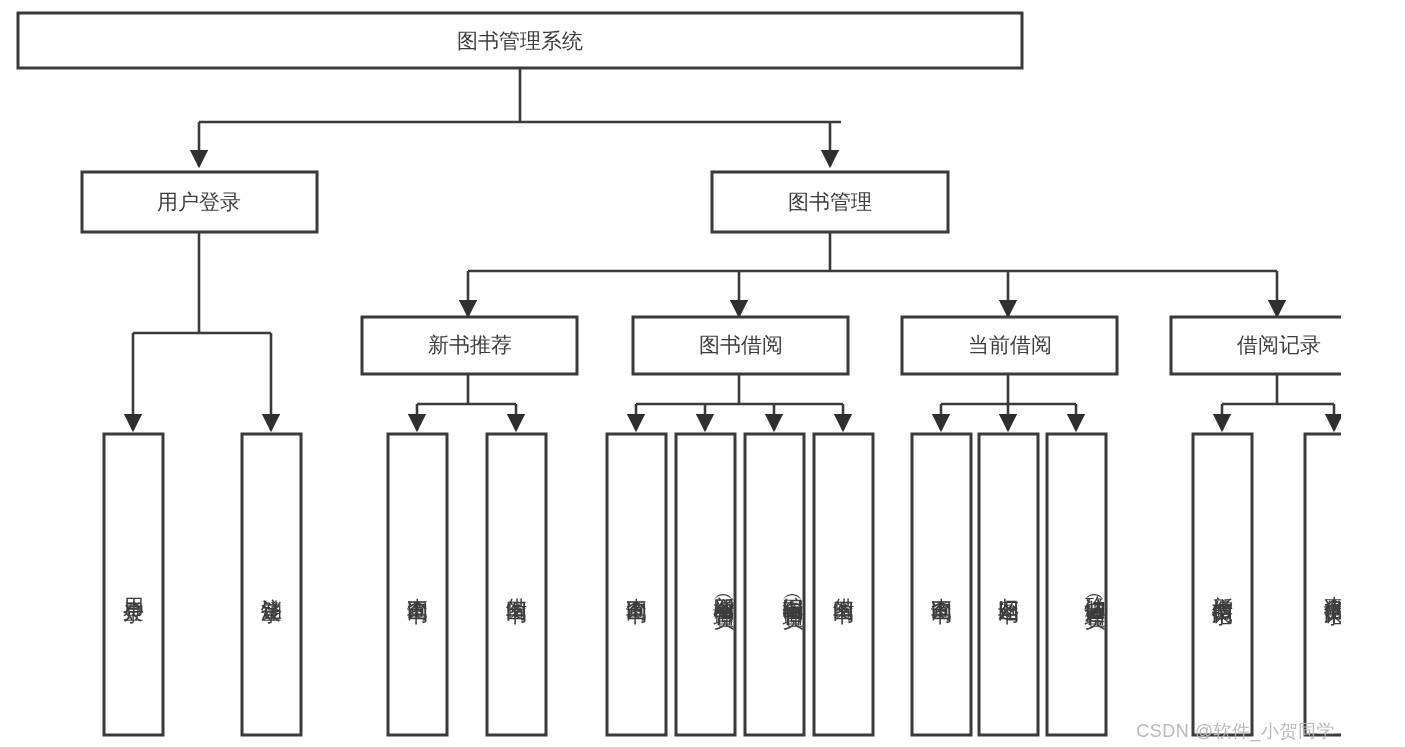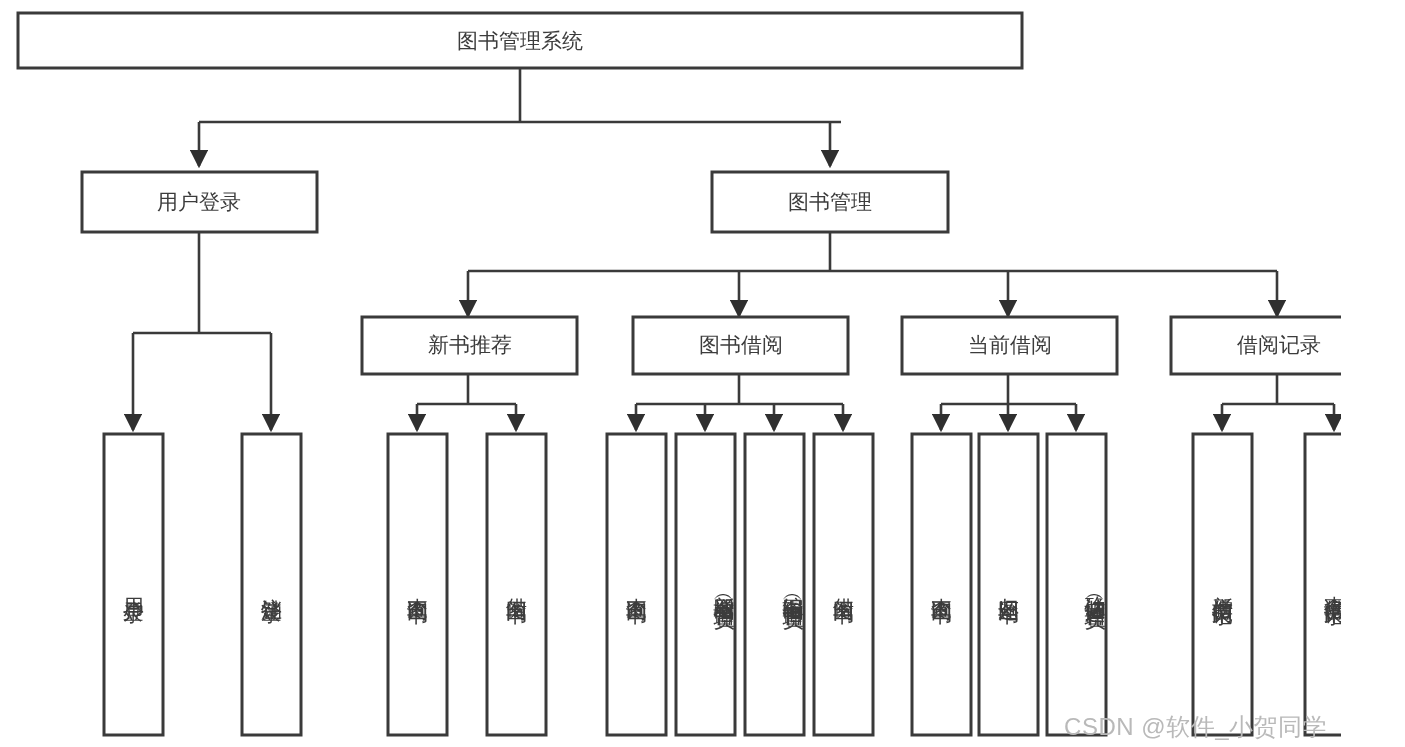--- a/index.html
+++ b/index.html
@@ -59,24 +59,24 @@
     justify-content: center;
     writing-mode: vertical-rl;
     text-orientation: upright;
     letter-spacing: 2px;
     line-height: 1.05;
     pointer-events: none;
     white-space: nowrap;
   }
   .watermark {
     position: absolute;
-    right: 14px;
+    right: 6px;
     bottom: 4px;
     font-family: "Liberation Sans", "DejaVu Sans", sans-serif;
-    font-size: 24px;
+    font-size: 18px;
     color: #b9b9b9;
     letter-spacing: 0.5px;
     white-space: nowrap;
   }
 </style>
 </head>
 <body>
 
 <div id="diagram-root">
 

